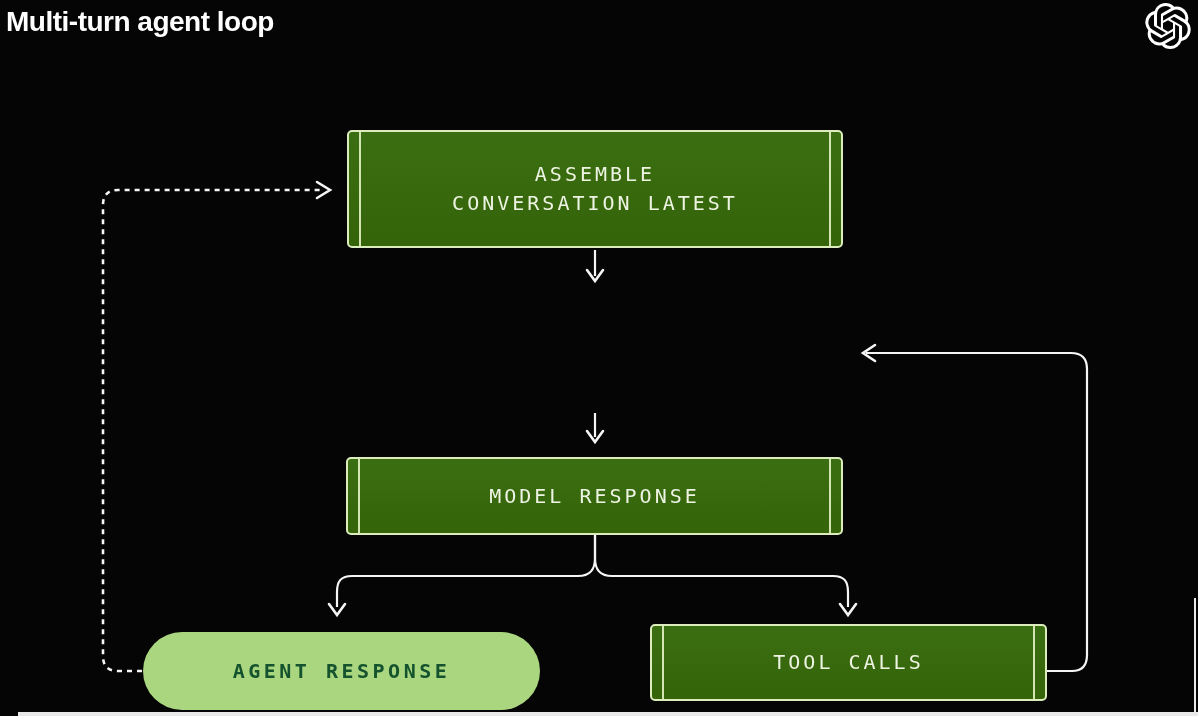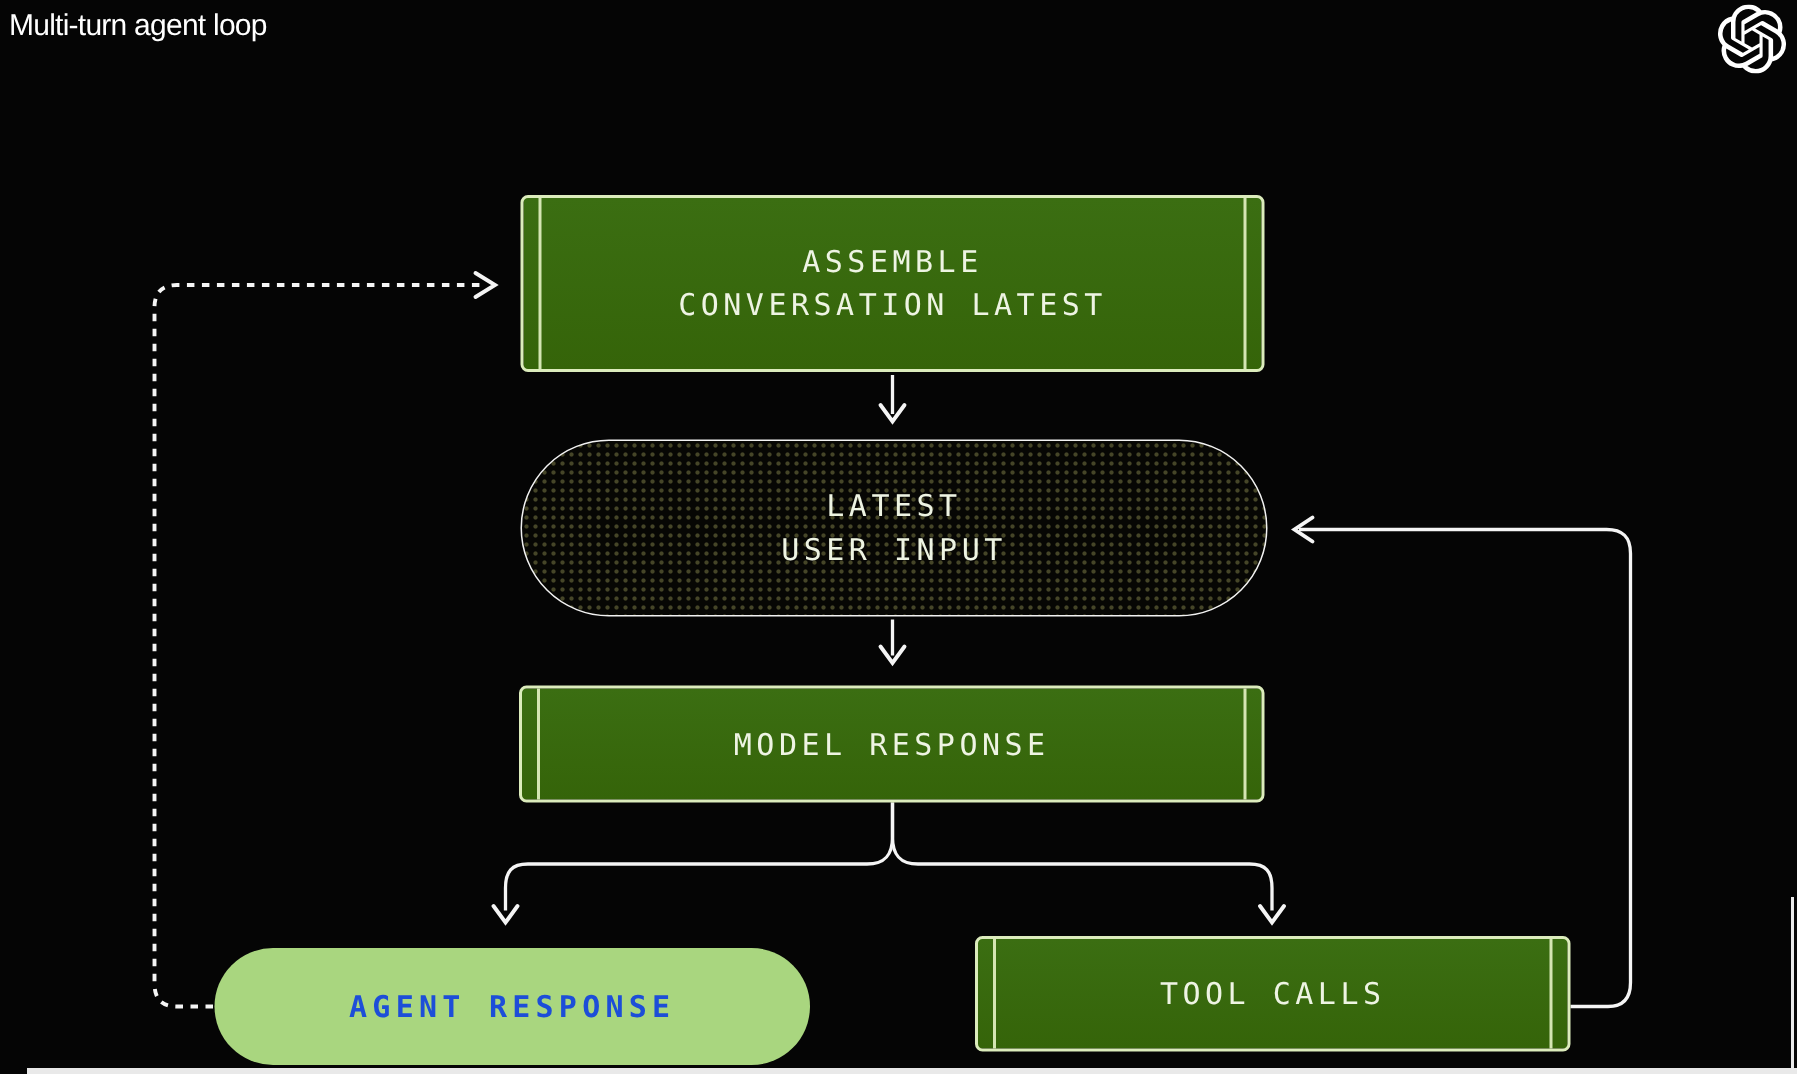--- a/index.html
+++ b/index.html
@@ -6,21 +6,21 @@
   .stage{
     position:relative;
     width:1198px;height:716px;
     background:#050505;
     overflow:hidden;
     font-family:"DejaVu Sans Mono","Liberation Mono",monospace;
   }
   .page-title{
     position:absolute;left:6px;top:6px;
     font-family:"Liberation Sans","DejaVu Sans",sans-serif;
-    font-weight:400;font-size:20px;letter-spacing:-0.5px;
+    font-weight:700;font-size:28px;letter-spacing:-0.5px;
     color:#ffffff;
   }
   .logo{position:absolute;left:1143px;top:3px;width:50px;height:46px;}
   .logo svg{width:100%;height:100%;}
 
   
   .node{
     position:absolute;box-sizing:border-box;
     display:flex;flex-direction:column;align-items:center;justify-content:center;
     text-align:center;
@@ -45,21 +45,21 @@
     background-image:radial-gradient(rgba(185,185,105,0.35) 1.1px, rgba(0,0,0,0) 1.7px);
     background-size:6px 6px;
     border:1.6px solid #f2f2f2;
     border-radius:60px;
   }
   .light-pill{
     background:#a9d67f;
     border-radius:40px;
   }
   .light-pill .lbl{
-    color:#1d4ed8;font-weight:700;letter-spacing:3.5px;
+    color:#14532d;font-weight:700;letter-spacing:3.5px;
   }
 
   #node-assemble{left:347px;top:130px;width:496px;height:118px;}
   #node-latest-user-input{left:347px;top:293px;width:498px;height:118px;}
   #node-model-inference{left:346px;top:457px;width:497px;height:78px;}
   #node-agent-response{left:143px;top:632px;width:397px;height:78px;}
   #node-tool-calls{left:650px;top:624px;width:397px;height:77px;}
 
   
   .edges{position:absolute;left:0;top:0;width:1198px;height:716px;pointer-events:none;}
@@ -112,24 +112,20 @@
     </g>
   </svg>
 
   <div id="node-assemble" class="node green-box">
     <div class="rail left"></div>
     <div class="rail right"></div>
     <div class="lbl">ASSEMBLE</div>
     <div class="lbl">CONVERSATION LATEST</div>
   </div>
 
-  <div id="node-latest-user-input" class="node dark-pill">
-    <div class="lbl">LATEST</div>
-    <div class="lbl">USER INPUT</div>
-  </div>
 
   <div id="node-model-inference" class="node green-box">
     <div class="rail left"></div>
     <div class="rail right"></div>
     <div class="lbl">MODEL RESPONSE</div>
   </div>
 
   <div id="node-agent-response" class="node light-pill">
     <div class="lbl">AGENT RESPONSE</div>
   </div>

